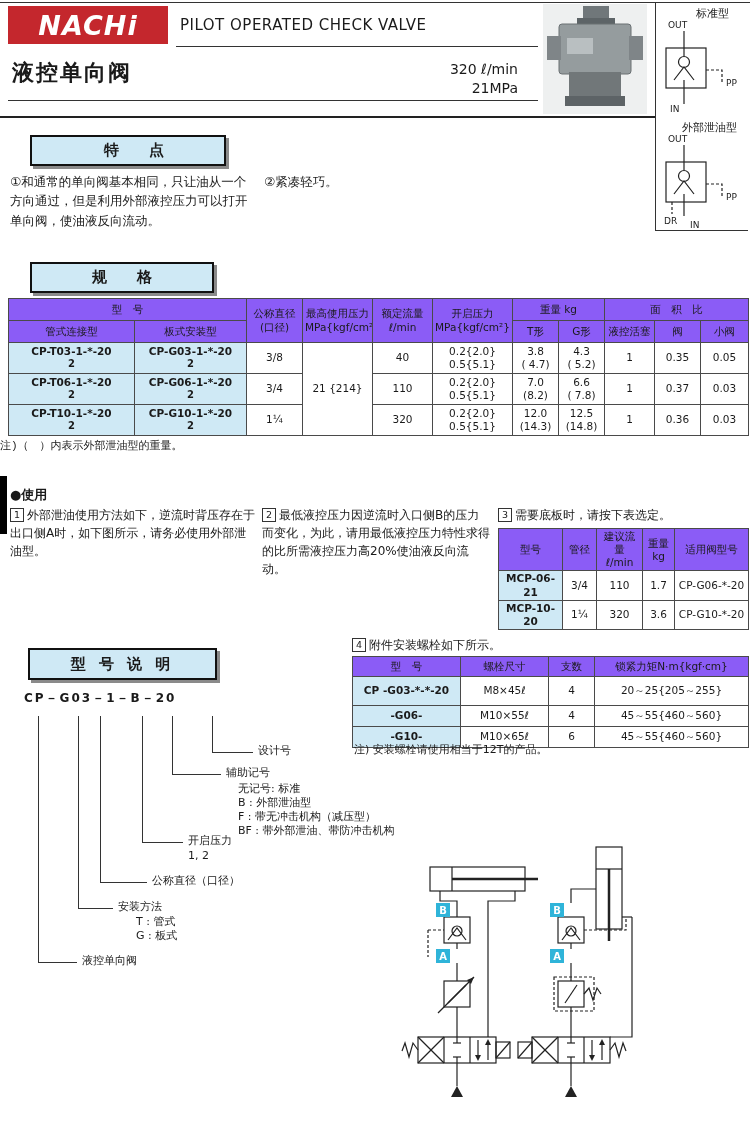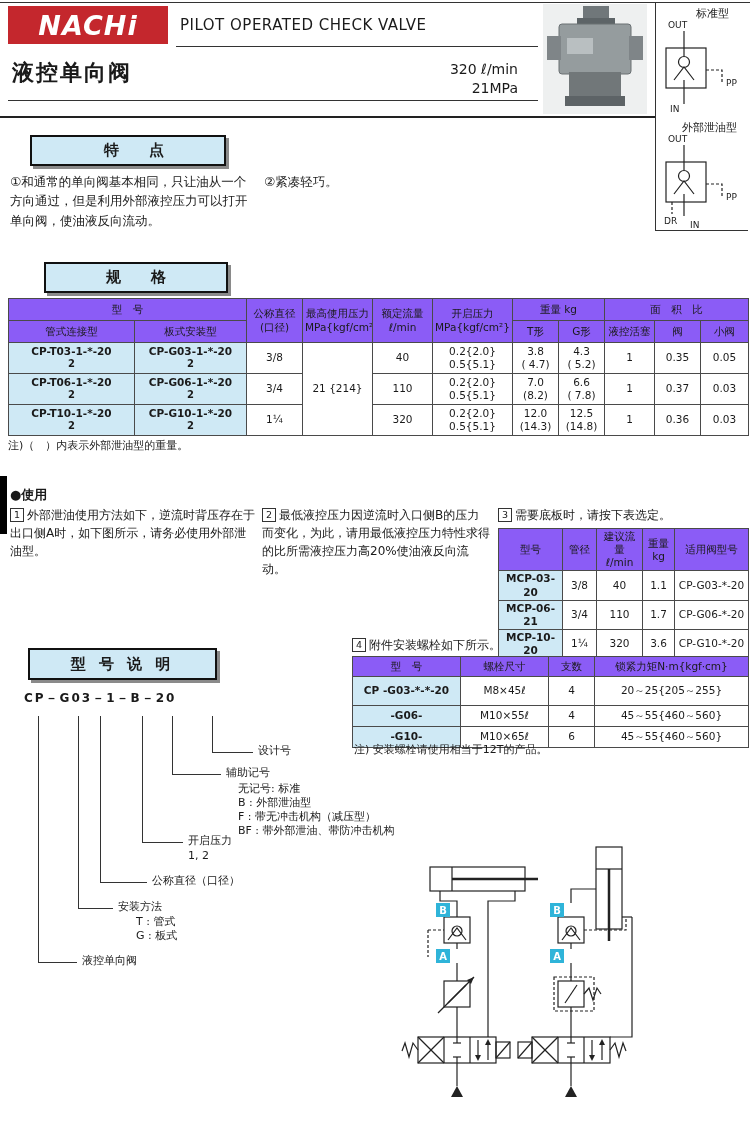--- a/index.html
+++ b/index.html
@@ -106,21 +106,21 @@
   <text class="port" x="26" y="96" stroke="none">IN</text>
 </svg>
 
 <div class="sec-box" style="left:30px;top:135px;width:180px;height:27px;padding-left:12px;">
   <span>特　　点</span>
 </div>
 
 <div class="feat-text" style="left:10px;top:172px;width:248px;">①和通常的单向阀基本相同，只让油从一个方向通过，但是利用外部液控压力可以打开单向阀，使油液反向流动。</div>
 <div class="feat-text" style="left:264px;top:172px;width:160px;">②紧凑轻巧。</div>
 
-<div class="sec-box" style="left:44px;top:262px;width:180px;height:27px;">
+<div class="sec-box" style="left:30px;top:262px;width:180px;height:27px;">
   <span>规　　格</span>
 </div>
 
 <table class="tbl abs" style="left:8px;top:298px;width:740px;">
   <colgroup>
     <col style="width:126px">
       <col style="width:112px">
       <col style="width:56px">
       <col style="width:70px">
     <col style="width:60px">
@@ -240,21 +240,21 @@
       <div>12.5</div>
       <div>(14.8)</div>
     </td>
     <td>1</td>
     <td>0.36</td>
     <td>0.03</td>
   </tr>
 </tbody>
   </table>
 
-<div class="small-note" style="left:8px;top:438px;">注)（　）内表示外部泄油型的重量。</div>
+<div class="small-note" style="left:0;top:438px;font-family:Liberation Mono, monospace;">注)（　）内表示外部泄油型的重量。</div>
 
 <div class="edge-tab"></div>
 
 <div class="abs" style="left:10px;top:486px;font-size:13px;font-weight:bold;">●使用</div>
 
 <div class="usage-item" style="left:10px;top:506px;width:245px;">
   <span class="numbox">1</span><span>外部泄油使用方法如下，逆流时背压存在于出口侧A时，如下图所示，请务必使用外部泄油型。</span>
 </div>
 <div class="usage-item" style="left:262px;top:506px;width:228px;">
   <span class="numbox">2</span><span>最低液控压力因逆流时入口侧B的压力而变化，为此，请用最低液控压力特性求得的比所需液控压力高20%使油液反向流动。</span>
@@ -277,27 +277,20 @@
     <th>管径</th>
     <th>
       <div>建议流量</div>
       <div>ℓ/min</div>
     </th>
     <th>
       <div>重量</div>
       <div>kg</div>
     </th>
     <th>适用阀型号</th>
-  </tr>
-  <tr style="height:21px">
-    <td class="cell-blue">MCP-03-20</td>
-    <td>3/8</td>
-    <td>40</td>
-    <td>1.1</td>
-    <td>CP-G03-*-20</td>
   </tr>
   <tr style="height:21px">
     <td class="cell-blue">MCP-06-21</td>
     <td>3/4</td>
     <td>110</td>
     <td>1.7</td>
     <td>CP-G06-*-20</td>
   </tr>
   <tr style="height:21px">
     <td class="cell-blue">MCP-10-20</td>

